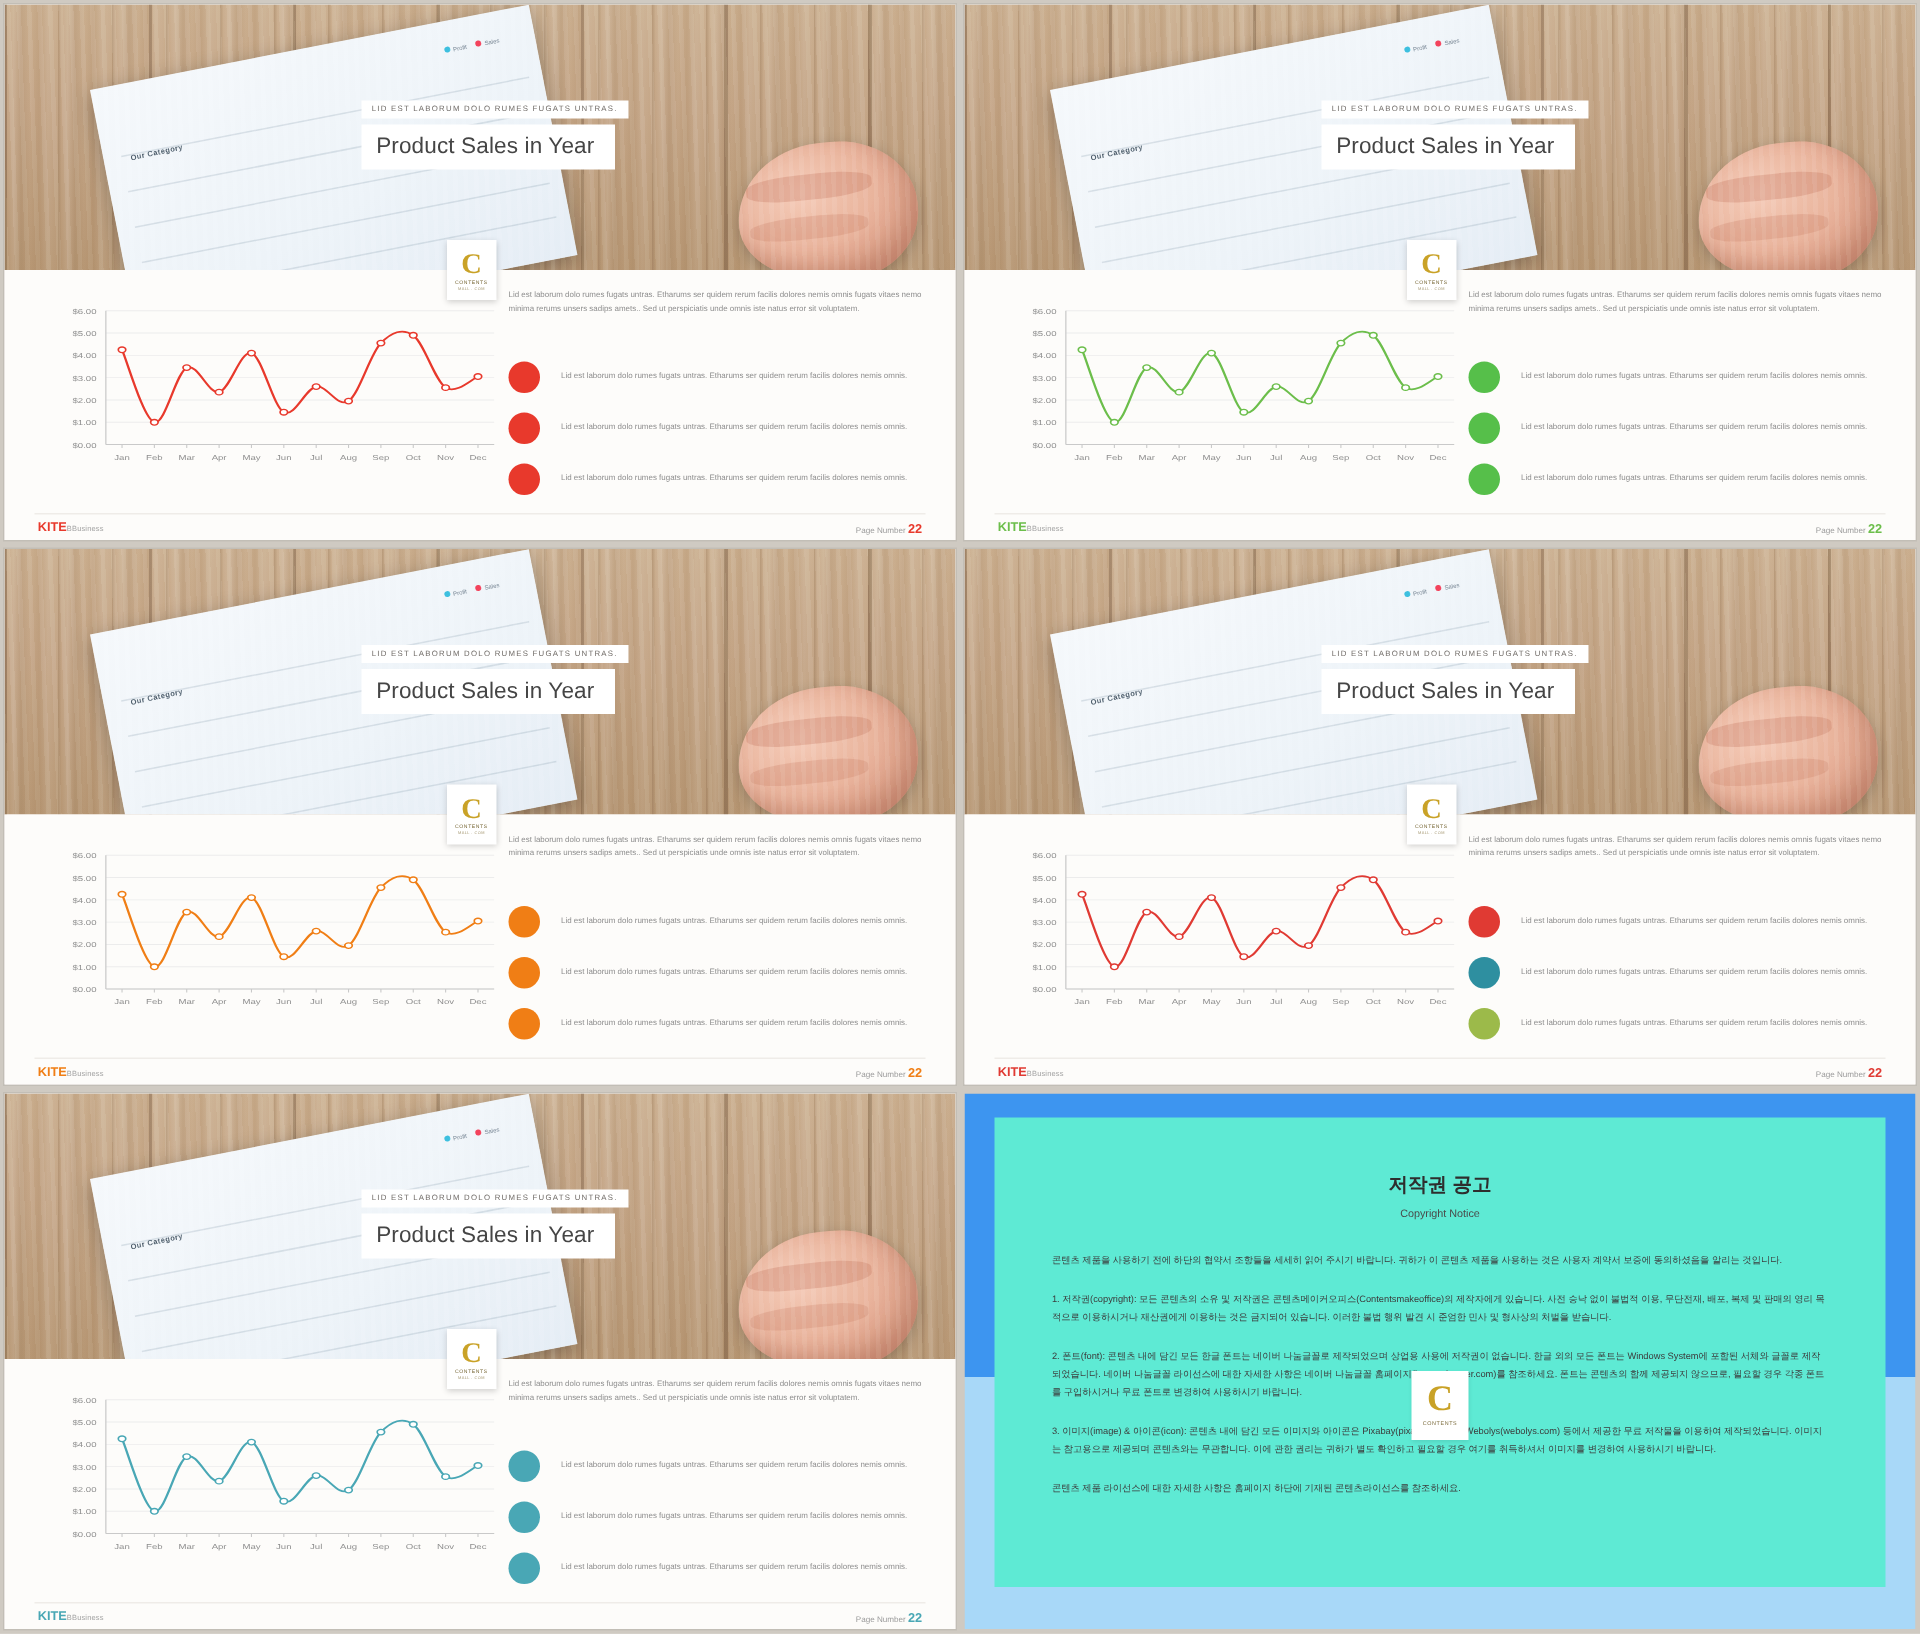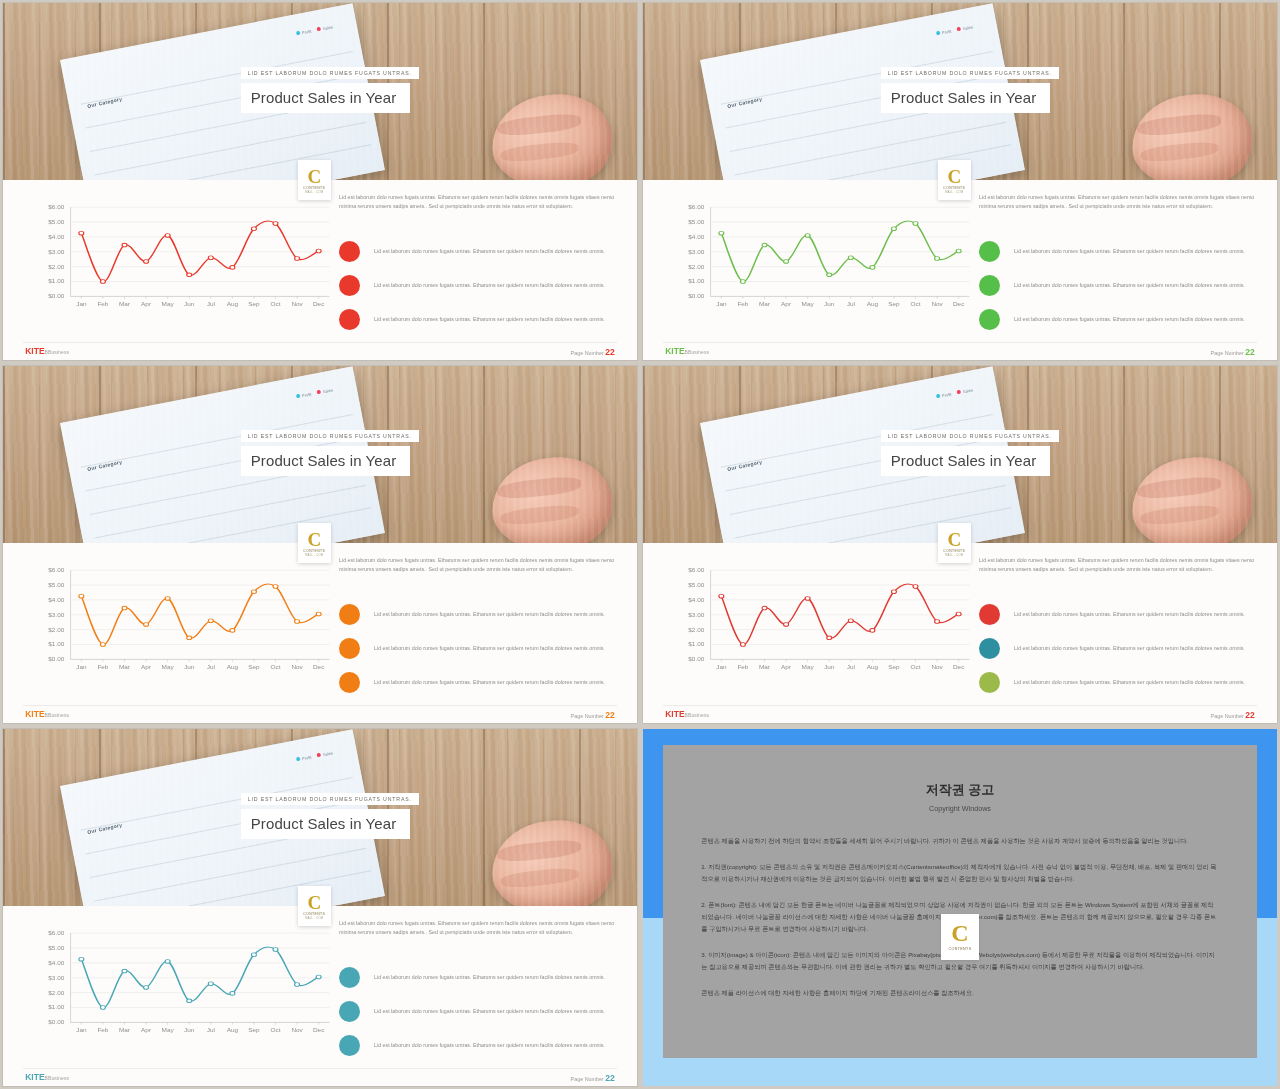--- a/index.html
+++ b/index.html
@@ -140,21 +140,21 @@
   .brand .sub { font-weight:normal; font-size:5px; color:#a2a2a2; letter-spacing:.1px; }
   .pagen { position:absolute; right:3.5%; top:30%; font-size:5.4px; color:#9b9b9b; }
   .pagen b { font-size:8.5px;text-align:center; }
 
   
   .cslide { position:relative; width:100%; height:100%; overflow:hidden; }
   .cslide .bgtop { position:absolute; left:0; right:0; top:0; height:53%; }
   .cslide .bgbot { position:absolute; left:0; right:0; bottom:0; height:47%; }
   .cpaper {
     position:absolute; left:3.2%; right:3.2%; top:4.4%; bottom:7.8%;
-    background:#a3a3a3;
+    background:#5eead4;
   }
   .ctitle { text-align:center; margin-top: 36px; font-size: 13px; font-weight:bold; color:#2e2e2e; }
   .csubtitle { text-align:center; margin-top: 5px; font-size: 7.2px; color:#4a4a4a; }
   .cbody { margin: 22px 38px 0 38px; }
   .cpara { font-size:6.2px; line-height:1.95; color:#3b3b3b; margin-bottom:14px; }
   .cwater {
     position:absolute; left:50%; top:54%; transform:translate(-50%,0);
     width:38px; height:46px; background:#fff;
     display:flex; flex-direction:column; align-items:center; justify-content:center;
     box-shadow:0 1px 3px rgba(0,0,0,.10);
@@ -786,21 +786,21 @@
     </div>
       </div>
   </div>
 
   <div class="cell">
     <div class="cslide">
       <div class="bgtop" style="background: rgb(61, 149, 240);"></div>
       <div class="bgbot" style="background: rgb(168, 216, 248);"></div>
       <div class="cpaper">
         <div class="ctitle">저작권 공고</div>
-        <div class="csubtitle">Copyright Windows</div>
+        <div class="csubtitle">Copyright Notice</div>
         <div class="cbody">
           <div class="cpara">콘텐츠 제품을 사용하기 전에 하단의 협약서 조항들을 세세히 읽어 주시기 바랍니다. 귀하가 이 콘텐츠 제품을 사용하는 것은 사용자 계약서 보증에 동의하셨음을 알리는 것입니다.</div>
           <div class="cpara">1. 저작권(copyright): 모든 콘텐츠의 소유 및 저작권은 콘텐츠메이커오피스(Contentsmakeoffice)의 제작자에게 있습니다. 사전 승낙 없이 불법적 이용, 무단전재, 배포, 복제 및 판매의 영리 목적으로 이용하시거나 재산권에게 이용하는 것은 금지되어 있습니다. 이러한 불법 행위 발견 시 준엄한 민사 및 형사상의 처벌을 받습니다.</div>
           <div class="cpara">2. 폰트(font): 콘텐츠 내에 담긴 모든 한글 폰트는 네이버 나눔글꼴로 제작되었으며 상업용 사용에 저작권이 없습니다. 한글 외의 모든 폰트는 Windows System에 포함된 서체와 글꼴로 제작되었습니다. 네이버 나눔글꼴 라이선스에 대한 자세한 사항은 네이버 나눔글꼴 홈페이지(hangeul.naver.com)를 참조하세요. 폰트는 콘텐츠의 함께 제공되지 않으므로, 필요할 경우 각종 폰트를 구입하시거나 무료 폰트로 변경하여 사용하시기 바랍니다.</div>
           <div class="cpara">3. 이미지(image) &amp; 아이콘(icon): 콘텐츠 내에 담긴 모든 이미지와 아이콘은 Pixabay(pixabay.com)와 Webolys(webolys.com) 등에서 제공한 무료 저작물을 이용하여 제작되었습니다. 이미지는 참고용으로 제공되며 콘텐츠와는 무관합니다. 이에 관한 권리는 귀하가 별도 확인하고 필요할 경우 여기를 취득하셔서 이미지를 변경하여 사용하시기 바랍니다.</div>
           <div class="cpara">콘텐츠 제품 라이선스에 대한 자세한 사항은 홈페이지 하단에 기재된 콘텐츠라이선스를 참조하세요.</div>
         </div>
         <div class="cwater">
           <div class="cmark">C</div>
           <div class="cname">CONTENTS</div>

